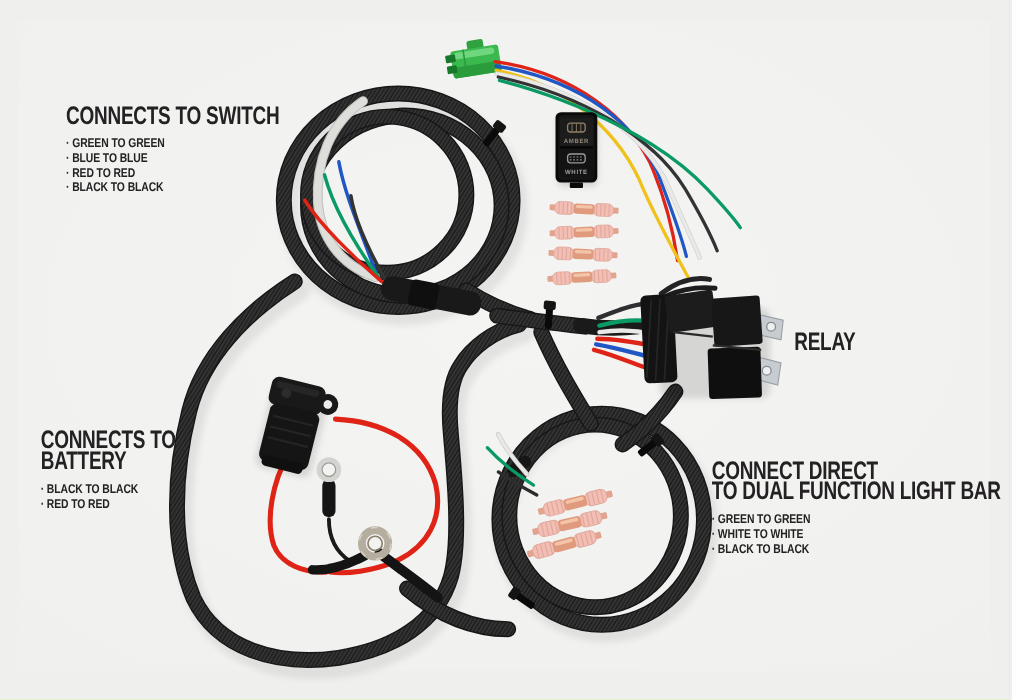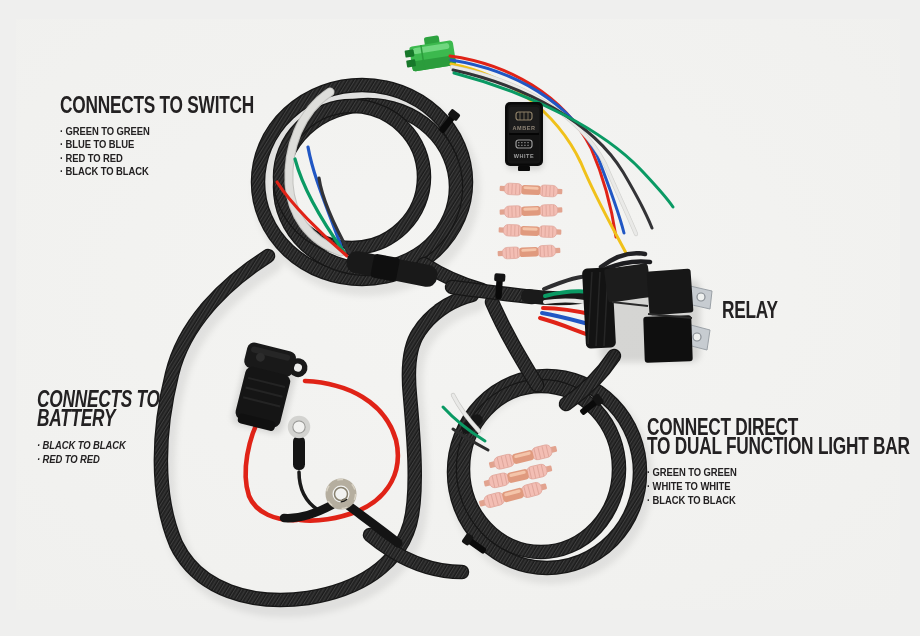--- a/index.html
+++ b/index.html
@@ -10,21 +10,21 @@
 
   .anno{position:absolute;color:#232122;}
   .cond{transform:scaleX(.75);transform-origin:0 0;}
   .cond82{transform:scaleX(.82);transform-origin:0 0;}
   .anno .title{font-weight:700;font-size:23px;line-height:19px;letter-spacing:-.3px;white-space:nowrap;}
   .bullets{list-style:none;margin:0;padding:0;font-weight:700;font-size:11.5px;
            letter-spacing:-.1px;white-space:nowrap;}
   .bullets li::before{content:"· ";font-weight:900;}
   .anno-switch{left:60px;top:96px;}
   .anno-switch .bullets{margin-top:10px;line-height:13.4px;}
-  .anno-battery{left:37px;top:390px;font-style:italic;}
+  .anno-battery{left:37px;top:390px;}
   .anno-battery .bullets{margin-top:11px;line-height:13.6px;}
   .anno-lightbar{left:647px;top:418px;}
   .anno-lightbar .bullets{margin-top:10px;line-height:13.8px;}
   .relay-label{position:absolute;left:722px;top:297px;color:#232122;font-weight:700;
                font-size:23px;letter-spacing:-.3px;}
 
   .bS{stroke:rgba(0,0,0,.07);stroke-width:18px;fill:none;stroke-linecap:round;}
   .bU{stroke:#161616;stroke-width:14.5px;fill:none;stroke-linecap:round;}
   .bT{stroke:url(#braid);stroke-width:12px;fill:none;stroke-linecap:round;}
 </style>

